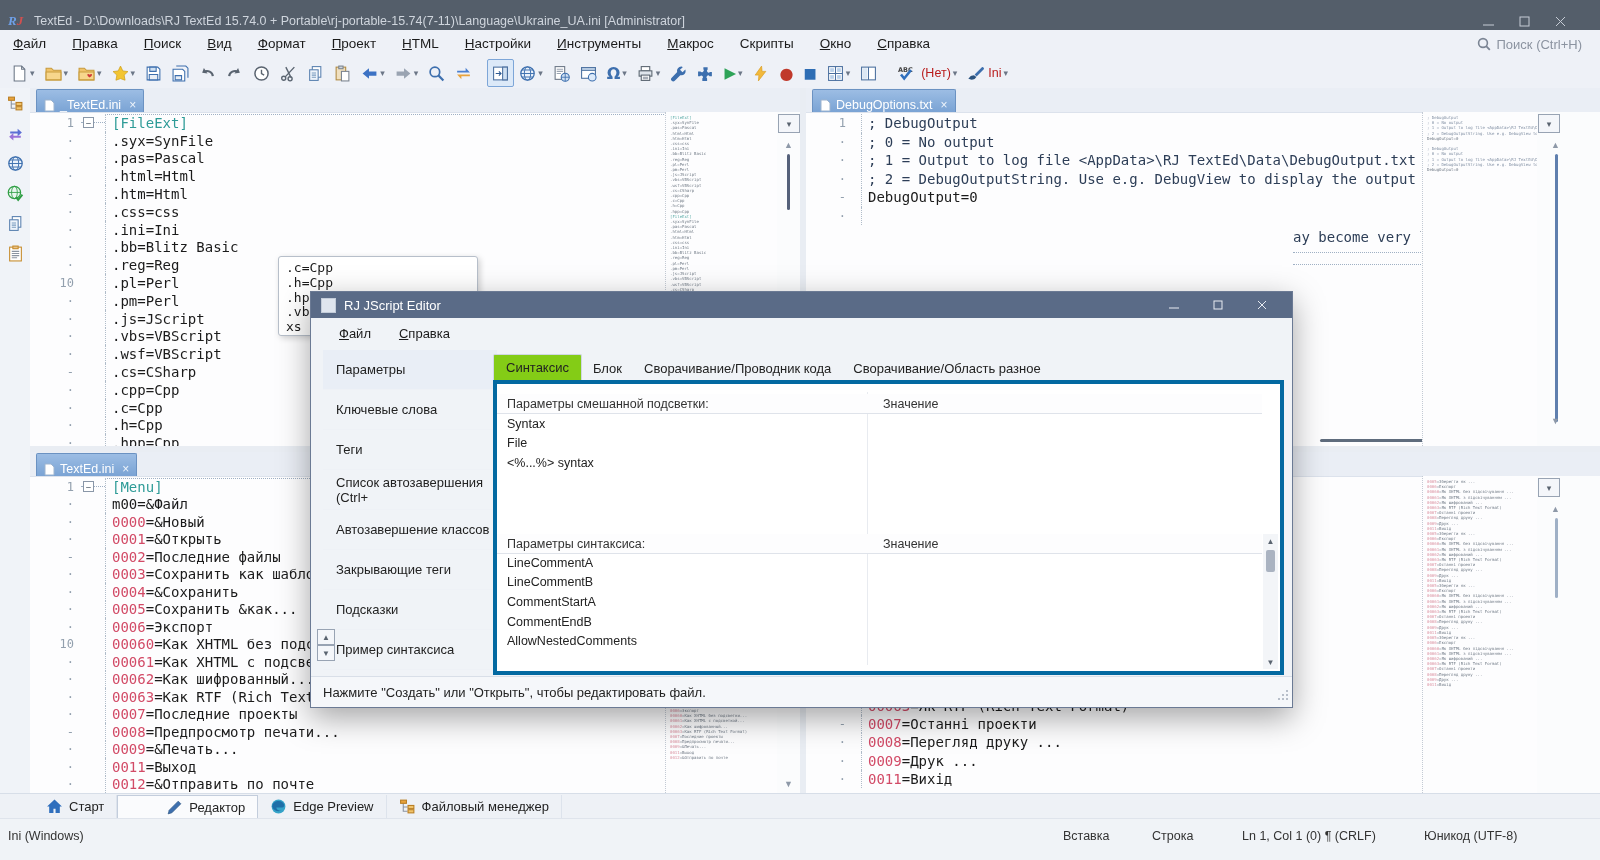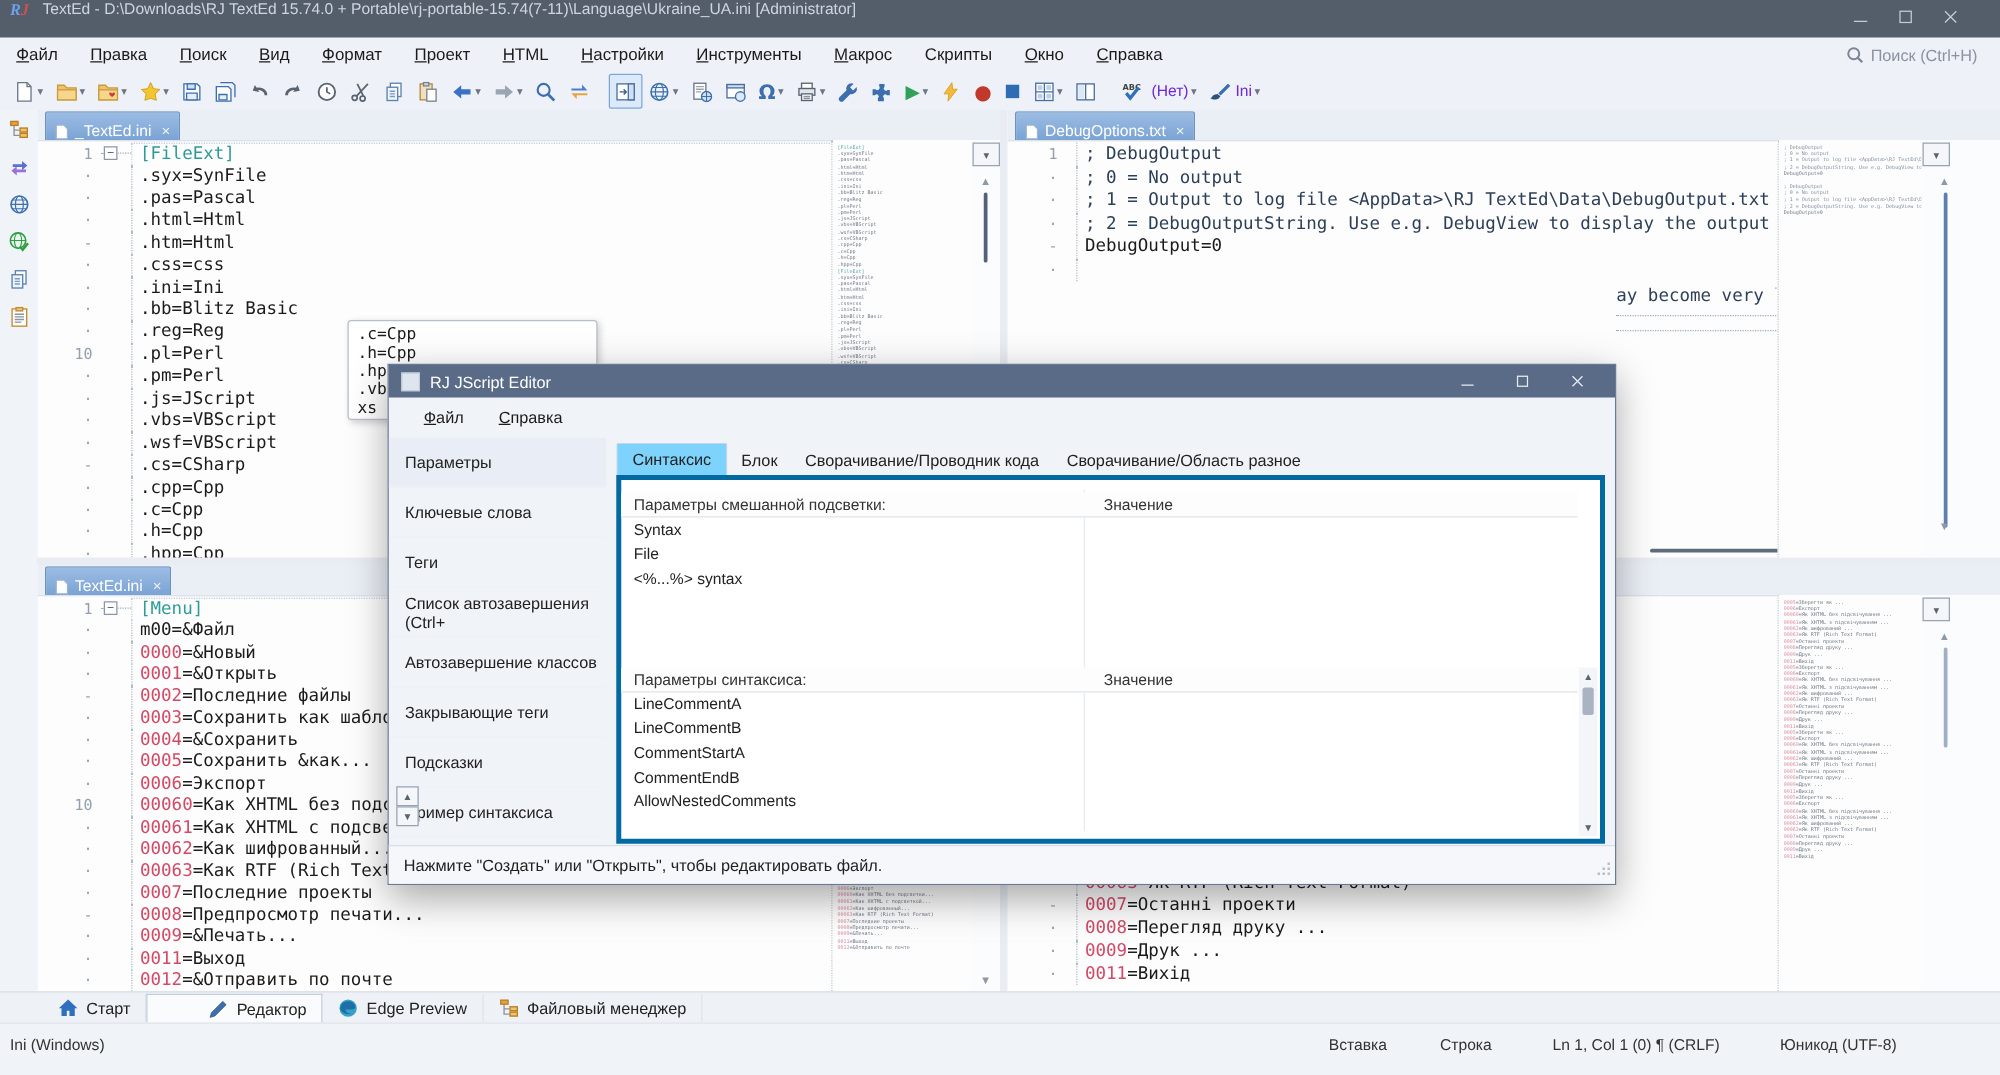--- a/index.html
+++ b/index.html
@@ -1,38 +1,38 @@
 <!DOCTYPE html>
 <html><head>
 <meta charset="utf-8">
 <style>
   html,body{margin:0;padding:0;background:#888;}
   .app{position:relative;width:1600px;height:860px;background:#eef1f6;overflow:hidden;
        font-family:"Liberation Sans",sans-serif;color:#1b1b1b;}
   
-  .titlebar{position:absolute;left:0;top:0;right:0;height:42px;background:#545e6a;display:flex;}
+  .titlebar{position:absolute;left:0;top:0;right:0;height:42px;background:#545e6a;display:flex;align-items:center;}
   .titlebar .logo{width:18px;height:16px;margin:0 8px 0 8px;flex:none;font:italic bold 13px "Liberation Serif",serif;}
   .titlebar .logo .r{color:#6fa0e8}.titlebar .logo .j{color:#d05050}
   .titlebar .ttext{font-size:12.5px;color:#cfd5dd;white-space:nowrap;overflow:hidden;}
   .winbtns{margin-left:auto;display:flex;padding-right:22px;}
   .winbtn{width:36px;height:26px;display:flex;align-items:center;justify-content:center;color:#c6ccd5;}
   .winbtn svg{display:block}
   
   .menubar{position:absolute;left:0;top:30px;right:0;height:28px;background:#eef1f7;display:flex;align-items:center;font-size:13.5px;}
   .mitem{padding:0 13px;line-height:28px;cursor:default;}
   .mitem u{text-decoration:underline;}
   .menusearch{margin-left:auto;display:flex;align-items:center;gap:6px;padding-right:18px;color:#8b93a0;font-size:13px;}
   
   .toolbar{position:absolute;left:0;top:58px;right:0;height:30px;background:#eef1f7;border-bottom:1px solid #dfe4ed;
            display:flex;align-items:center;padding-left:6px;}
   .tbtn{height:26px;display:flex;align-items:center;justify-content:center;padding:0 4px;border:1px solid transparent;border-radius:2px;}
   .tbtn svg{display:block}
   .tbtn .caret{font-size:9px;color:#6b7686;margin-left:2px;}
   .tbtn.active{background:#dce9f8;border-color:#7da6d8;}
-  .tbtn .tlabel{font-size:12.5px;color:#6d28d9;margin-left:4px;}
+  .tbtn .tlabel{font-size:12.5px;color:#b91c1c;margin-left:4px;}
   .tsep{width:10px;height:26px;}
   .glyph{font-family:"DejaVu Sans",sans-serif;}
   
   .main{position:absolute;left:0;top:88px;width:1600px;height:705px;background:#e9edf3;}
   .leftstrip{position:absolute;left:0;top:0;width:30px;height:705px;background:#f0f3f8;border-right:1px solid #dde3ec;}
   .lsicon{width:30px;height:30px;display:flex;align-items:center;justify-content:center;}
   .vsplit{position:absolute;left:800px;top:0;width:6px;height:705px;background:#e9edf3;}
   .hsplit{position:absolute;left:30px;top:358px;right:0;height:6px;background:#e9edf3;}
   .pane{position:absolute;background:#fdfdfe;overflow:hidden;}
   #pane-tl{left:30px;top:0;width:770px;height:358px;}
@@ -72,28 +72,28 @@
   .dialog{position:absolute;left:310px;top:203px;width:983px;height:417px;z-index:10;background:#f0f3f7;
           border:1px solid #6b7a94;box-shadow:0 10px 30px rgba(0,0,0,.35);box-sizing:border-box;}
   .dtitle{position:absolute;left:0;top:0;right:0;height:26px;background:#5a6b87;display:flex;align-items:center;color:#fff;}
   .dtitle .dicon{width:13px;height:13px;background:#dfe5ee;border:1px solid #c3ccd9;margin:0 8px 0 10px;}
   .dtitle .dtext{font-size:13px;}
   .dbtns{margin-left:auto;display:flex;padding-right:8px;}
   .dbtn{width:44px;height:24px;display:flex;align-items:center;justify-content:center;color:#e8ecf2;}
   .dmenu{position:absolute;left:0;top:26px;right:0;height:30px;display:flex;align-items:center;font-size:13px;padding-left:14px;}
   .dmitem{padding:0 14px;}
   .dmitem u{text-decoration:underline}
-  .dsidebar{position:absolute;left:0;top:58px;width:174px;bottom:32px;font-size:13px;overflow:hidden;}
+  .dsidebar{position:absolute;left:12px;top:58px;width:174px;bottom:32px;font-size:13px;overflow:hidden;}
   .sitem{height:39px;display:flex;align-items:center;padding-left:13px;color:#222;border-bottom:1px solid #eef1f6;}
   .sitem.sel{background:#e9eef6;}
   .sscroll{position:absolute;left:6px;width:16px;height:14px;border:1px solid #98a3b3;background:#f4f6fa;
            font-size:8px;color:#5a6470;display:flex;align-items:center;justify-content:center;}
   .dtabs{position:absolute;left:182px;top:62px;right:8px;height:26px;display:flex;align-items:flex-end;font-size:13px;}
   .dtab{padding:4px 11px;color:#222;}
-  .dtab.active{background:#7dd3fc;border:1px solid #d0d7e2;border-bottom:none;border-radius:2px 2px 0 0;padding:5px 12px;}
+  .dtab.active{background:#84cc16;border:1px solid #d0d7e2;border-bottom:none;border-radius:2px 2px 0 0;padding:5px 12px;}
   .dpanel{position:absolute;left:182px;top:88px;right:8px;bottom:32px;background:#fff;border:4px solid #0369a1;box-sizing:border-box;}
   .coldiv{position:absolute;left:370px;top:8px;bottom:6px;width:0;border-left:1px solid #e8ebf0;}
   .thead{position:absolute;left:0;right:18px;height:19px;display:flex;font-size:12.5px;color:#333;border-bottom:1px solid #dfe3ea;background:#fdfdfe;}
   .thead .h1{width:370px;padding-left:10px;display:flex;align-items:center;}
   .thead .h2{flex:1;padding-left:6px;display:flex;align-items:center;}
   .trows{position:absolute;left:0;right:18px;font-size:12.5px;color:#222;}
   .trow{height:19.6px;display:flex;align-items:center;}
   .trow .c1{width:370px;padding-left:10px;}
   .dscroll{position:absolute;right:2px;top:150px;bottom:2px;width:15px;background:#f3f5f8;}
   .dscroll .up,.dscroll .dn{position:absolute;left:0;width:15px;height:14px;font-size:8px;color:#5a6470;display:flex;align-items:center;justify-content:center;}

